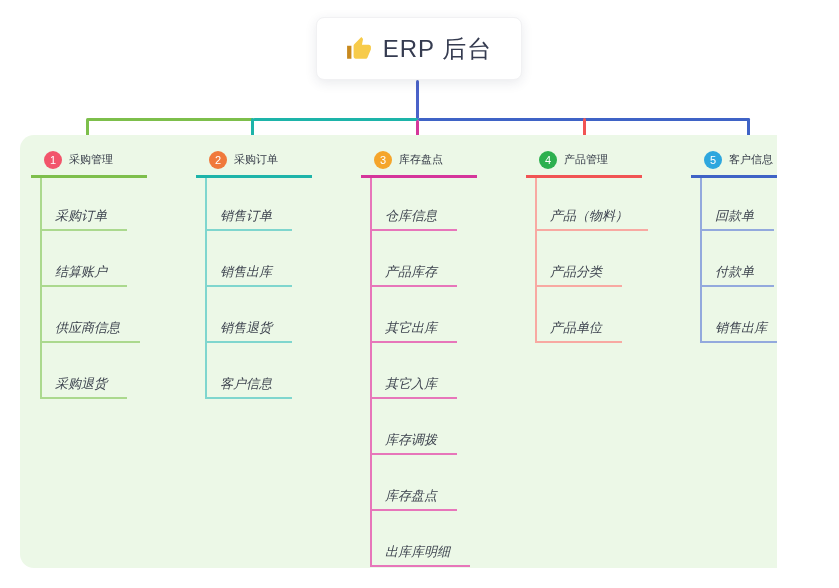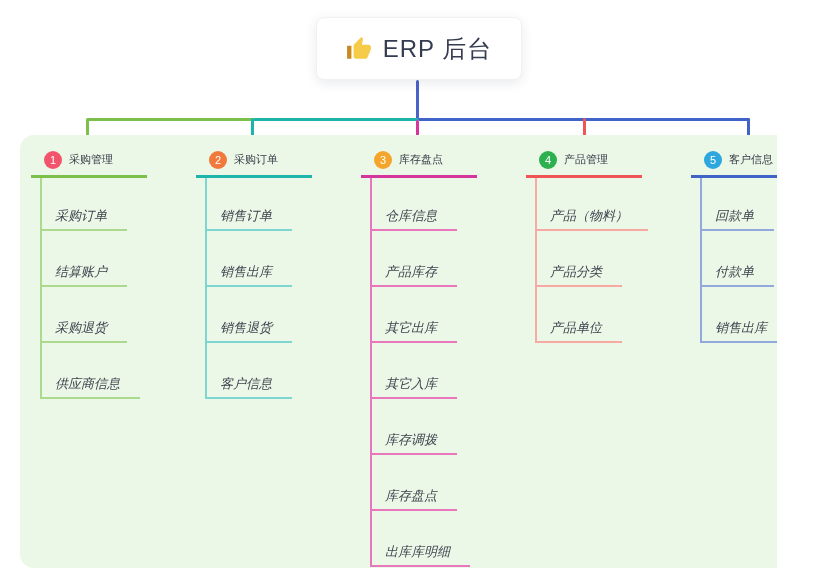--- a/index.html
+++ b/index.html
@@ -86,22 +86,22 @@
   </div>
 
   <div class="branch" style="left: 31px; --line: #7dbf4b; --child-line: #abd98e; --badge: #f2556b;">
     <div class="topic">
       <span class="badge">1</span>
       <span class="topic-label">采购管理</span>
     </div>
     <div class="children">
         <div class="child"><span class="child-label">采购订单</span></div>
         <div class="child"><span class="child-label">结算账户</span></div>
+        <div class="child"><span class="child-label">供应商信息</span></div>
         <div class="child"><span class="child-label">采购退货</span></div>
-        <div class="child"><span class="child-label">供应商信息</span></div>
       </div>
   </div>
 
   <div class="branch" style="left: 196px; --line: #1db4a9; --child-line: #7fd6ce; --badge: #f0793b;">
     <div class="topic">
       <span class="badge">2</span>
       <span class="topic-label">采购订单</span>
     </div>
     <div class="children">
         <div class="child"><span class="child-label">销售订单</span></div>

